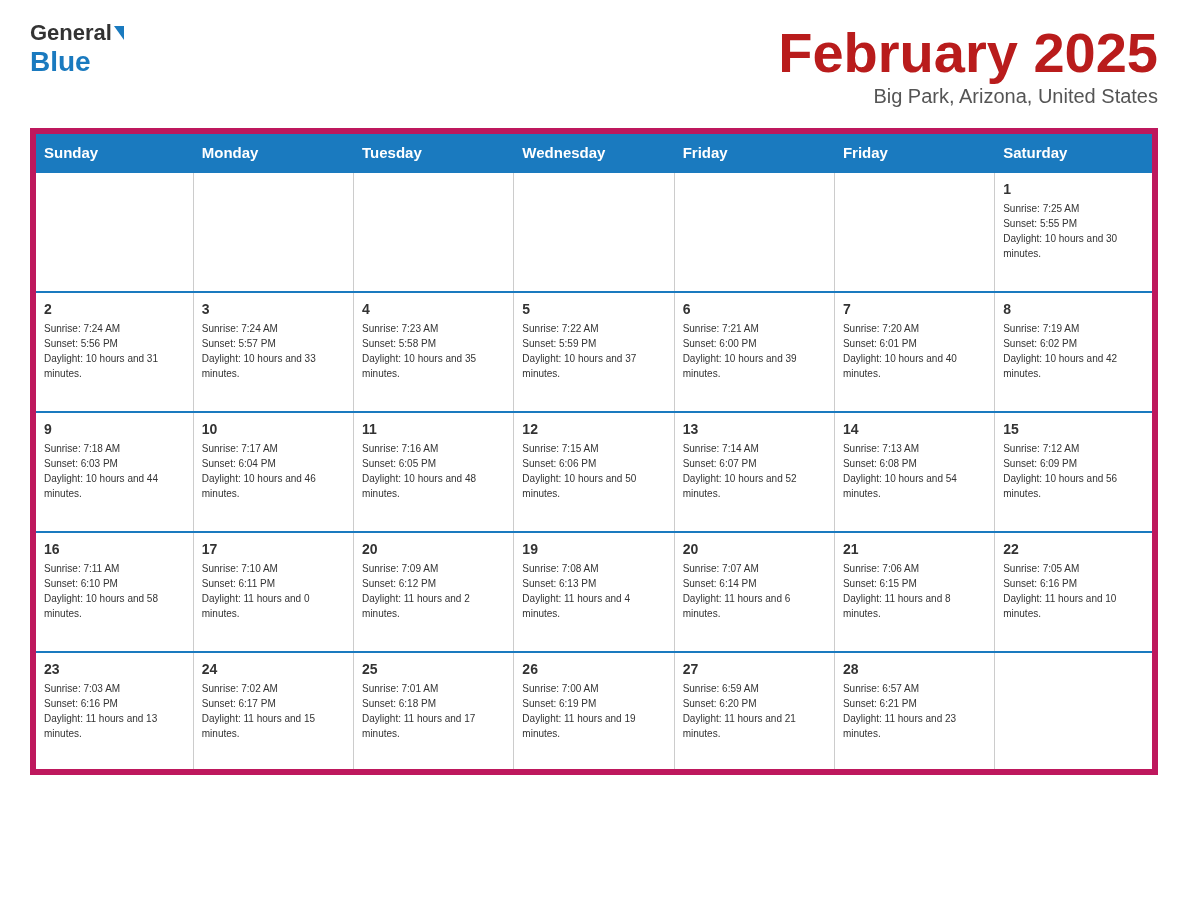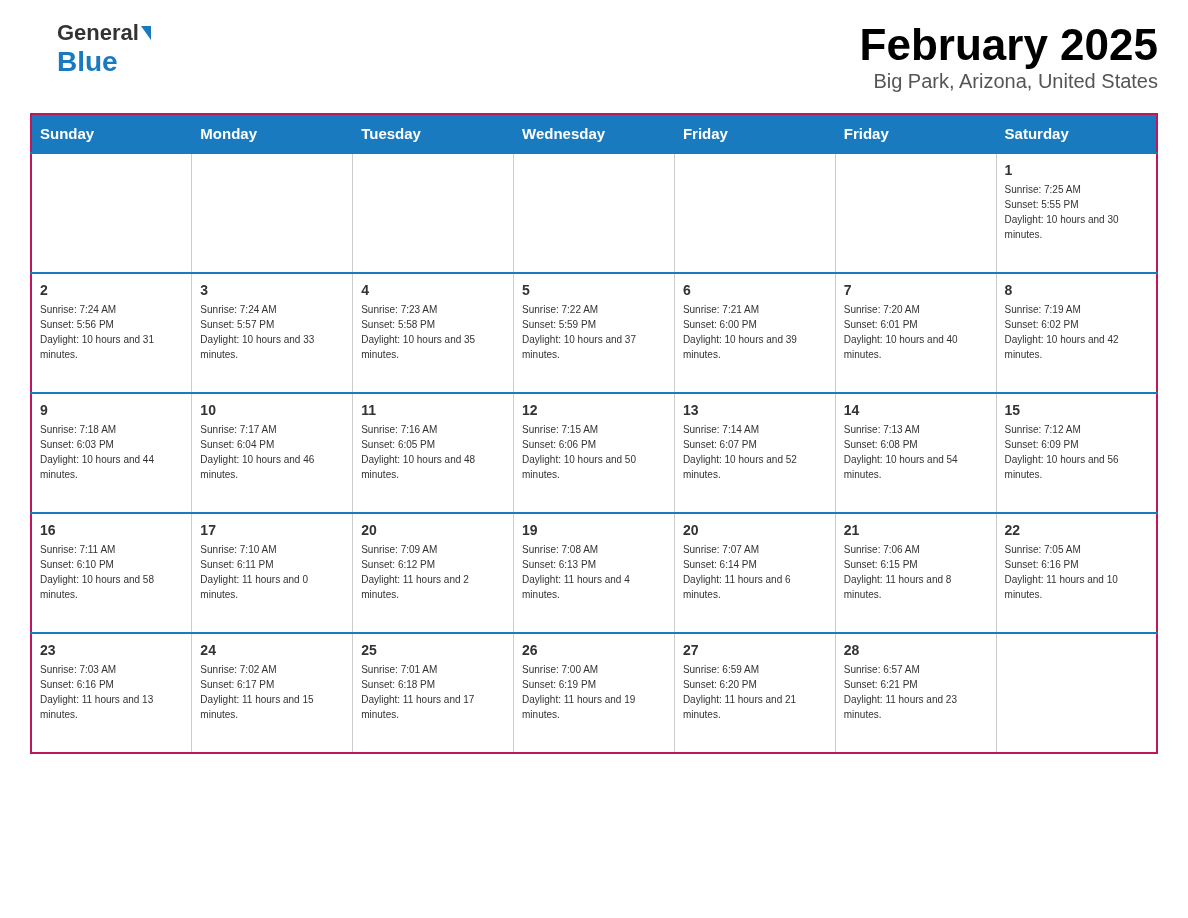--- a/index.html
+++ b/index.html
@@ -12,21 +12,20 @@
     .header {
       display: flex;
       justify-content: space-between;
       align-items: flex-start;
       margin-bottom: 20px;
     }
     .logo {
       display: flex;
       flex-direction: column;
       align-items: flex-start;
-      margin-left: 27px;
     }
     .logo-text-general {
       font-size: 22px;
       font-weight: bold;
       color: #333;
     }
     .logo-text-blue {
       font-size: 28px;
       font-weight: bold;
       color: #1a7abf;
@@ -42,33 +41,33 @@
       vertical-align: middle;
     }
     .logo-line1 {
       display: flex;
       align-items: center;
     }
     .title-area {
       text-align: right;
     }
     .title-area h1 {
-      font-size: 44px;
-      font-weight: bold;
-      color: #000000;
+      font-size: 56px;
+      font-weight: bold;
+      color: #b91c1c;
     }
     .title-area h2 {
       font-size: 20px;
       font-weight: normal;
       color: #555;
     }
     .calendar {
       width: 100%;
       border-collapse: collapse;
-      border: 2px solid #be185d;
+      border: 6px solid #be185d;
     }
     .calendar th {
       background-color: #1a7abf;
       color: #fff;
       padding: 10px 8px;
       font-size: 15px;
       font-weight: bold;
       text-align: left;
       border: 1px solid #1a7abf;
     }

